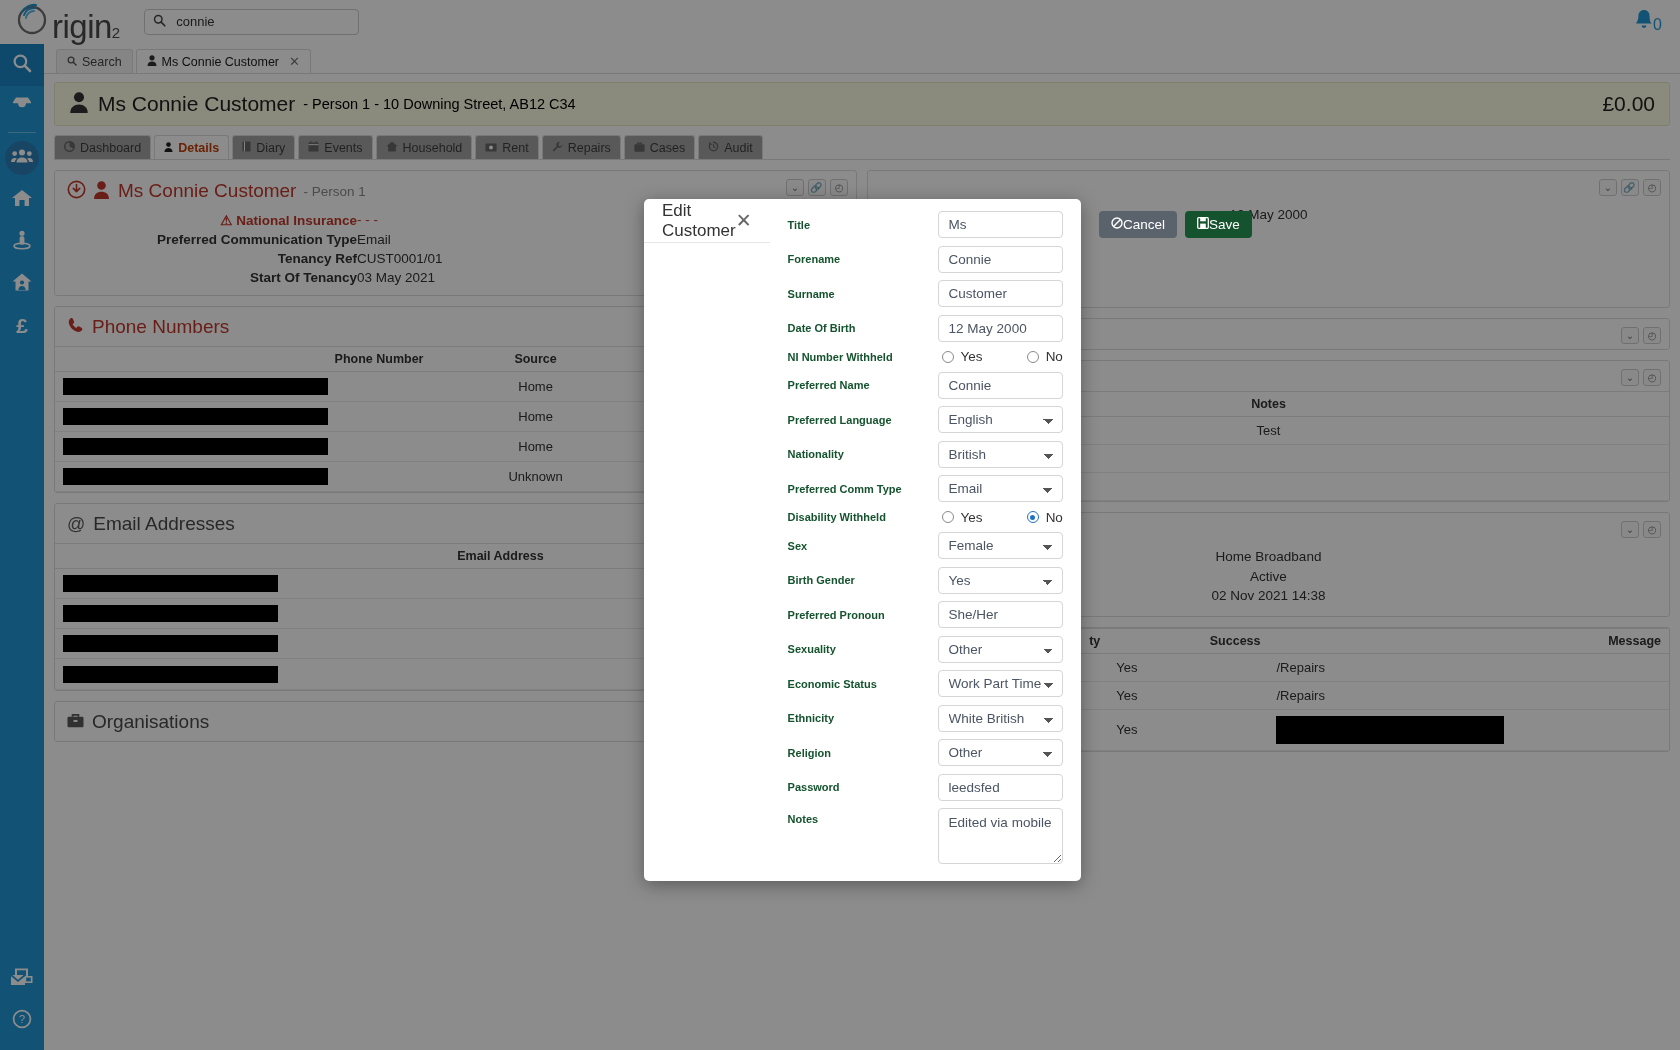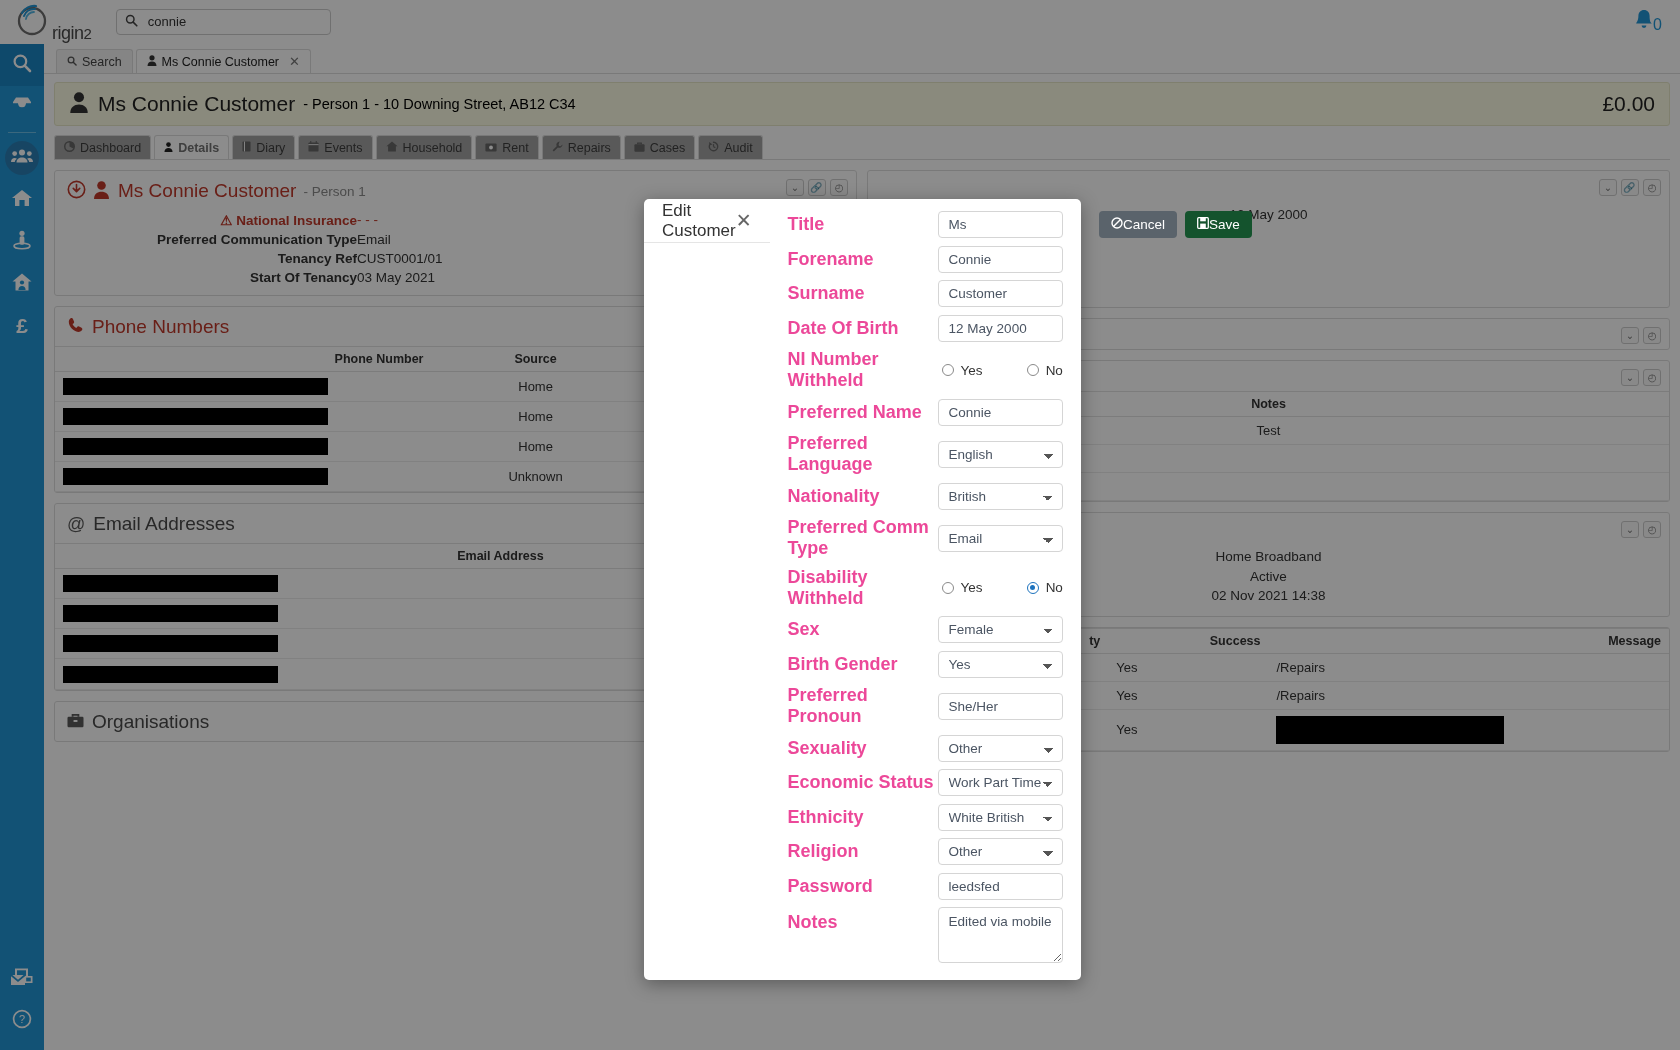--- a/index.html
+++ b/index.html
@@ -18,21 +18,21 @@
   .topbar {
     position: absolute; top: 0; left: 0; width: 1680px; height: 44px;
     background: #ffffff; display: flex; align-items: center;
     border-bottom: 1px solid #ffffff; z-index: 5;
   }
   .logo { margin-left: 12px; display: flex; align-items: baseline; }
   .logo-o {
     position: relative; width: 40px; height: 40px;
   }
   .logo-text {
-    font-size: 18px; color: #4a4a4a; letter-spacing: -0.5px;
+    font-size: 33px; color: #4a4a4a; letter-spacing: -0.5px;
     font-family: "Liberation Sans", sans-serif;
   }
   .logo-sup { font-size: 15px; color: #4a4a4a; vertical-align: super; }
 
   .searchbox {
     margin-left: 24px; width: 215px; height: 26px;
     border: 1px solid #ccc; border-radius: 4px;
     display: flex; align-items: center; padding: 0 8px;
     background: #fff;
   }
@@ -95,21 +95,21 @@
   .recordbar .sub { font-size: 14.5px; color: #000000; margin-left: 8px; }
   .recordbar .amount { margin-left: auto; font-size: 21px; color: #222; }
 
   .subtabs { display: flex; gap: 3px; align-items: flex-end; height: 26px; }
   .stab {
     height: 24px; padding: 0 9px; display: flex; align-items: center; gap: 5px;
     font-size: 12.5px; color: #3d3d3d; background: #a3a3a3;
     border: 1px solid #ddd; border-bottom: none; border-radius: 3px 3px 0 0;
     cursor: pointer;
   }
-  .stab.active { background: #ffffff; font-weight: bold; color: #737373; align-items: center; }
+  .stab.active { background: #ffffff; font-weight: bold; color: #c2410c; align-items: center; }
   .subtab-underline { height: 1px; background: #ddd; }
 
   .content { position: relative; padding-top: 10px; }
 
   .panel {
     border: 1px solid #ddd; border-radius: 3px; background: #fff;
     margin-bottom: 10px; position: relative;
   }
   .panel-head {
     display: flex; align-items: center; padding: 9px 12px 8px 12px;
@@ -163,21 +163,21 @@
     height: 44px; display: flex; align-items: center; padding: 0 18px;
     border-bottom: 1px solid #e5e5e5;
   }
   .modal-title { font-size: 17px; color: #333; }
   .modal-x {
     margin-left: auto; font-size: 19px; color: #666; cursor: pointer; line-height: 1;
   }
   .modal-body { padding: 12px 18px 6px 18px; }
   .frow { display: flex; align-items: center; margin-bottom: 7.5px; }
   .flabel {
-    width: 150px; font-size: 18px; font-weight: bold; color: #ec4899; flex: none;
+    width: 150px; font-size: 11px; font-weight: bold; color: #14532d; flex: none;
   }
   .fctl { flex: 1 1 auto; }
   .inp, .sel {
     width: 100%; height: 27px; border: 1px solid #d5d5d5; border-radius: 4px;
     padding: 0 10px; font-size: 13.5px; color: #4b5563; background: #fff;
     font-family: "Liberation Sans", sans-serif; outline: none;
   }
   .sel {
     -webkit-appearance: none; appearance: none;
     background-image: linear-gradient(45deg, transparent 50%, #555 50%), linear-gradient(135deg, #555 50%, transparent 50%);

